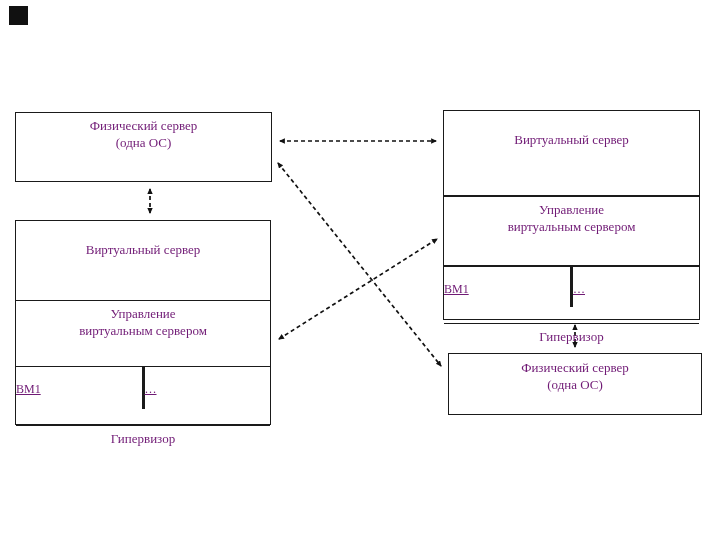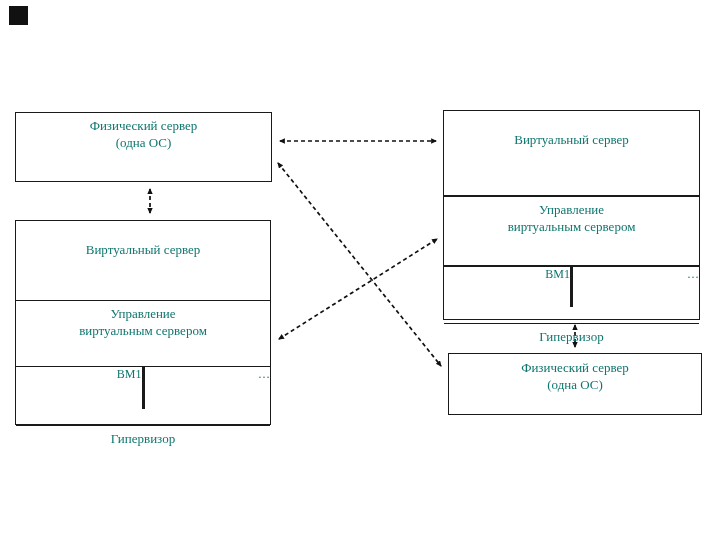--- a/index.html
+++ b/index.html
@@ -1,21 +1,21 @@
 <!DOCTYPE html>
 <html><head>
 <meta charset="utf-8">
 <style>
   html, body { margin: 0; padding: 0; background: #fff; }
   .canvas {
     position: relative;
     width: 720px; height: 451px;
     background: #ffffff;
     font-family: "Liberation Serif", "DejaVu Serif", serif;
-    color: #0f766e;
+    color: #701a75;
     overflow: hidden;
   }
   .corner-marker {
     position: absolute; left: 9px; top: 6px;
     width: 19px; height: 19px; background: #111111;
   }
   .arrows { position: absolute; left: 0; top: 0; width: 720px; height: 540px; }
   .box {
     position: absolute;
     border: 1px solid #1a1a1a;
@@ -35,22 +35,23 @@
   .box-lv .sec2 { height: 66px; }
   .box-lv .vmrow { height: 43px; }
   .box-lv .hyp { height: 47px; }
   .box-rv .sec1 { height: 52px; }
   .box-rv .sec2 { height: 70px; }
   .box-rv .vmrow { height: 42px; }
   .box-rv .hyp { height: 44px; }
   .vmrow { display: flex; box-sizing: border-box; }
   .vmcell {
     flex: 1 1 0; box-sizing: border-box;
-    padding-top: 0; text-align: right;
+    padding-top: 15px; text-align: left;
     font-size: 12px;
+    text-decoration: underline;
   }
   .vmcell + .vmcell { border-left: 1px solid #1a1a1a; }
   .vmcell:nth-child(2) { border-left: 3px solid #1a1a1a; }
   .vmcell sub { font-size: 9px; }
 </style>
 </head>
 <body>
 
 <div class="canvas">
 

